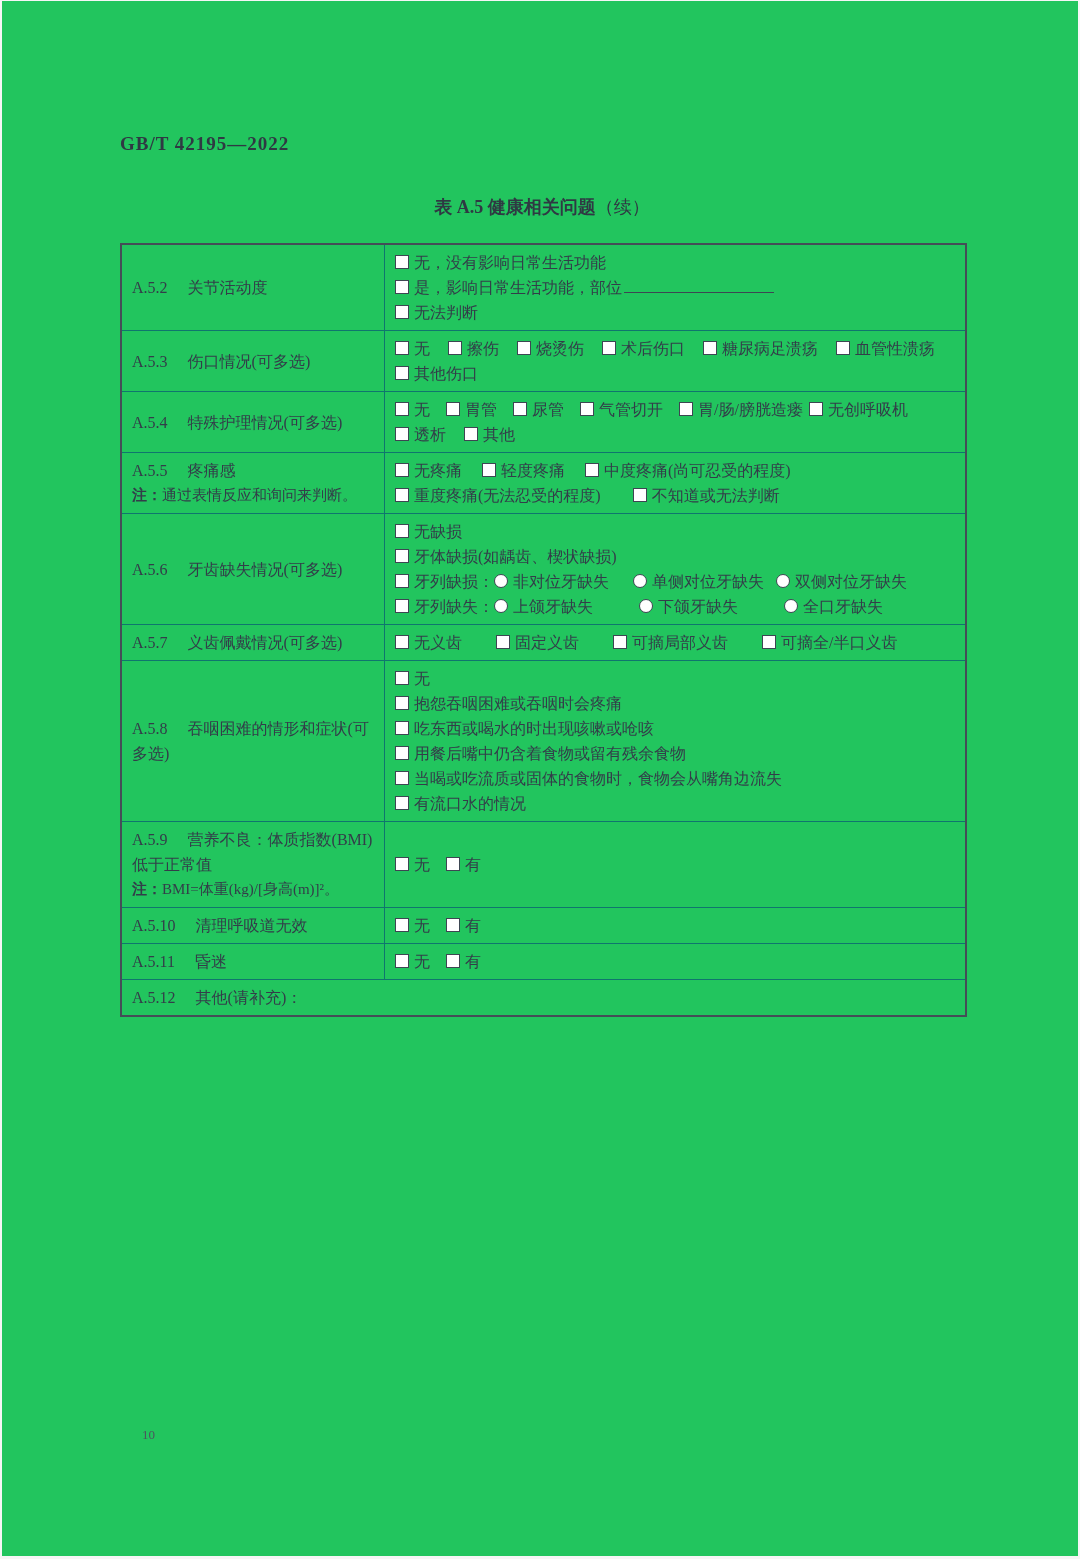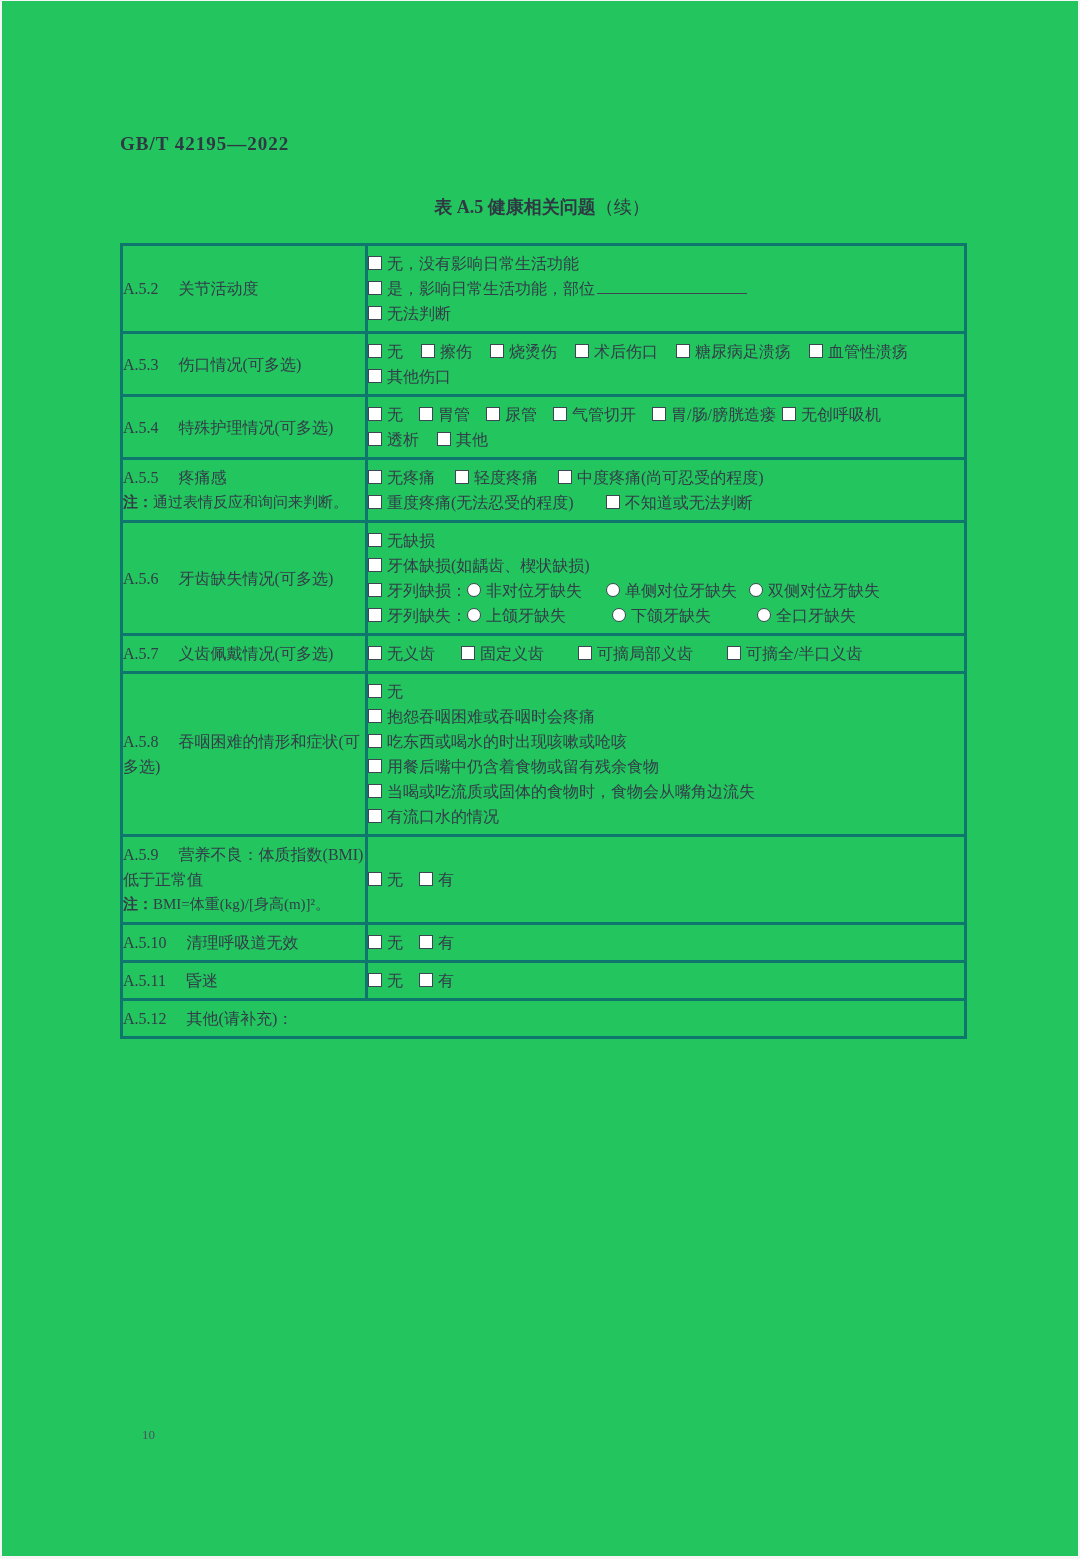--- a/index.html
+++ b/index.html
@@ -27,23 +27,23 @@
   .table-title .suffix{font-weight:normal;}
   table.health{
     position:absolute;left:118px;top:242px;
     width:847px;
     border-collapse:collapse;
     border:2px solid #454d57;
     font-size:16px;
     color:#333d49;
   }
   table.health td{
-    border:3px solid #0f766e;
+    border:1px solid #0f766e;
     vertical-align:middle;
-    padding:5px 0;
+    padding:5px 10px;
     line-height:25px;
   }
   td.label-cell{width:242px;}
   .row-id{margin-right:20px;}
   .note{font-size:15px;}
   .note b{font-weight:bold;}
   .opt-line{line-height:25px;}
   .tok{display:inline-block;}
   .box,.circle{
     display:inline-block;width:12px;height:12px;
@@ -120,21 +120,21 @@
             <div class="opt-line"><span class="tok" style="margin-right: 20px;"><span class="box"></span>牙体缺损(如龋齿、楔状缺损)</span></div>
             <div class="opt-line"><span class="tok" style="margin-right: 0px;"><span class="box"></span>牙列缺损：</span><span class="tok" style="margin-right: 24px;"><span class="circle"></span>非对位牙缺失</span><span class="tok" style="margin-right: 12px;"><span class="circle"></span>单侧对位牙缺失</span><span class="tok" style="margin-right: 20px;"><span class="circle"></span>双侧对位牙缺失</span></div>
             <div class="opt-line"><span class="tok" style="margin-right: 0px;"><span class="box"></span>牙列缺失：</span><span class="tok" style="margin-right: 46px;"><span class="circle"></span>上颌牙缺失</span><span class="tok" style="margin-right: 46px;"><span class="circle"></span>下颌牙缺失</span><span class="tok" style="margin-right: 20px;"><span class="circle"></span>全口牙缺失</span></div>
           </td>
         </tr>
         <tr>
           <td class="label-cell">
             <div><span class="row-id">A.5.7</span><span>义齿佩戴情况(可多选)</span></div>
           </td>
           <td class="options-cell">
-            <div class="opt-line"><span class="tok" style="margin-right: 26px; font-family: Liberation Serif, serif;"><span class="box"></span>无义齿</span><span class="tok" style="margin-right: 34px;"><span class="box"></span>固定义齿</span><span class="tok" style="margin-right: 34px;"><span class="box"></span>可摘局部义齿</span><span class="tok" style="margin-right: 20px;"><span class="box"></span>可摘全/半口义齿</span></div>
+            <div class="opt-line"><span class="tok" style="margin-right: 34px; font-family: Liberation Serif, serif;"><span class="box"></span>无义齿</span><span class="tok" style="margin-right: 34px;"><span class="box"></span>固定义齿</span><span class="tok" style="margin-right: 34px;"><span class="box"></span>可摘局部义齿</span><span class="tok" style="margin-right: 20px;"><span class="box"></span>可摘全/半口义齿</span></div>
           </td>
         </tr>
         <tr>
           <td class="label-cell">
             <div><span class="row-id">A.5.8</span><span>吞咽困难的情形和症状(可多选)</span></div>
           </td>
           <td class="options-cell">
             <div class="opt-line"><span class="tok" style="margin-right: 20px;"><span class="box"></span>无</span></div>
             <div class="opt-line"><span class="tok" style="margin-right: 20px;"><span class="box"></span>抱怨吞咽困难或吞咽时会疼痛</span></div>
             <div class="opt-line"><span class="tok" style="margin-right: 20px;"><span class="box"></span>吃东西或喝水的时出现咳嗽或呛咳</span></div>

